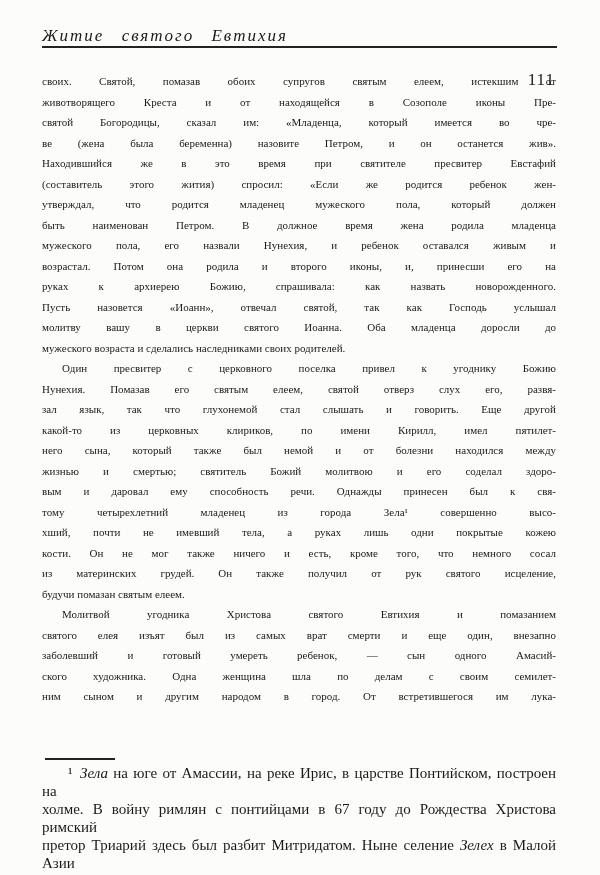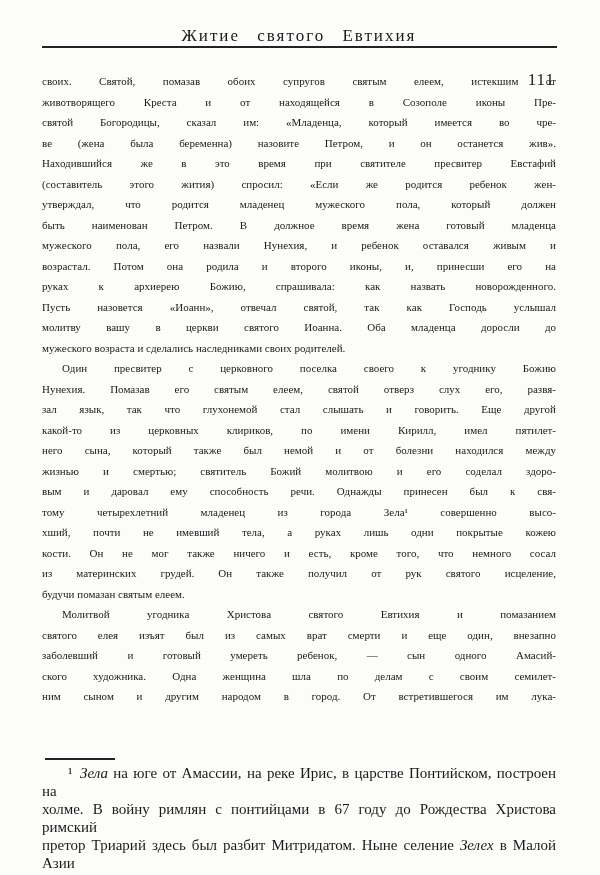--- a/index.html
+++ b/index.html
@@ -15,21 +15,21 @@
     color:var(--ink);
     overflow:hidden;
   }
   .page{position:relative;width:600px;height:875px;}
 
   
   .header{
     position:absolute;left:42px;right:44px;top:26px;height:20px;
   }
   .running-title{
-    text-align:center;
+    font-style:italic;
     font-size:17px;
     letter-spacing:2px;
     word-spacing:11px;
     line-height:20px;
   }
   .page-number{
     position:absolute;right:1px;top:0;
     font-size:17px;line-height:20px;letter-spacing:1px;margin-top:44px;
   }
   .header-rule{
@@ -75,28 +75,28 @@
   <div class="header-rule"></div>
 
   <div class="body-text" id="body-text">
       <div class="line"><span>своих. Святой, помазав обоих супругов святым елеем, истекшим от</span></div>
       <div class="line"><span>животворящего Креста и от находящейся в Созополе иконы Пре-</span></div>
       <div class="line"><span>святой Богородицы, сказал им: «Младенца, который имеется во чре-</span></div>
       <div class="line"><span>ве (жена была беременна) назовите Петром, и он останется жив».</span></div>
       <div class="line"><span>Находившийся же в это время при святителе пресвитер Евстафий</span></div>
       <div class="line"><span>(составитель этого жития) спросил: «Если же родится ребенок жен-</span></div>
       <div class="line"><span>утверждал, что родится младенец мужеского пола, который должен</span></div>
-      <div class="line"><span>быть наименован Петром. В должное время жена готовый младенца</span></div>
+      <div class="line"><span>быть наименован Петром. В должное время жена родила младенца</span></div>
       <div class="line"><span>мужеского пола, его назвали Нунехия, и ребенок оставался живым и</span></div>
       <div class="line"><span>возрастал. Потом она родила и второго иконы, и, принесши его на</span></div>
       <div class="line"><span>руках к архиерею Божию, спрашивала: как назвать новорожденного.</span></div>
       <div class="line"><span>Пусть назовется «Иоанн», отвечал святой, так как Господь услышал</span></div>
       <div class="line"><span>молитву вашу в церкви святого Иоанна. Оба младенца доросли до</span></div>
       <div class="line noju"><span>мужеского возраста и сделались наследниками своих родителей.</span></div>
-      <div class="line ind"><span>Один пресвитер с церковного поселка своего к угоднику Божию</span></div>
+      <div class="line ind"><span>Один пресвитер с церковного поселка привел к угоднику Божию</span></div>
       <div class="line"><span>Нунехия. Помазав его святым елеем, святой отверз слух его, развя-</span></div>
       <div class="line"><span>зал язык, так что глухонемой стал слышать и говорить. Еще другой</span></div>
       <div class="line"><span>какой-то из церковных клириков, по имени Кирилл, имел пятилет-</span></div>
       <div class="line"><span>него сына, который также был немой и от болезни находился между</span></div>
       <div class="line"><span>жизнью и смертью; святитель Божий молитвою и его соделал здоро-</span></div>
       <div class="line"><span>вым и даровал ему способность речи. Однажды принесен был к свя-</span></div>
       <div class="line"><span>тому четырехлетний младенец из города Зела¹ совершенно высо-</span></div>
       <div class="line"><span>хший, почти не имевший тела, а руках лишь одни покрытые кожею</span></div>
       <div class="line"><span>кости. Он не мог также ничего и есть, кроме того, что немного сосал</span></div>
       <div class="line"><span>из материнских грудей. Он также получил от рук святого исцеление,</span></div>

